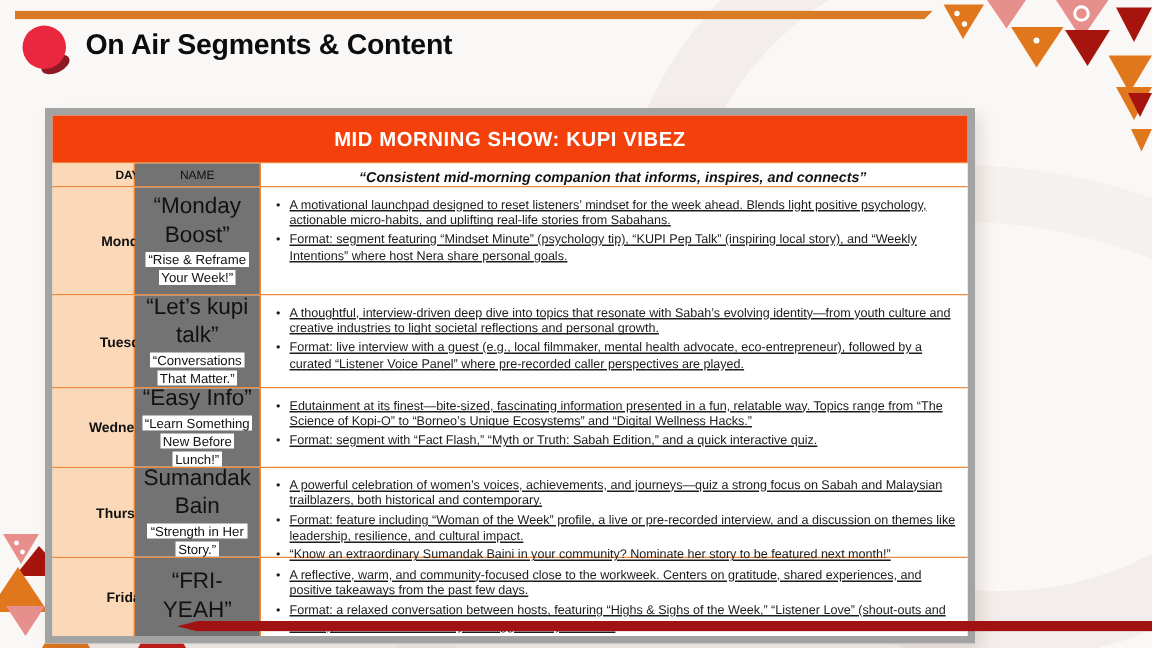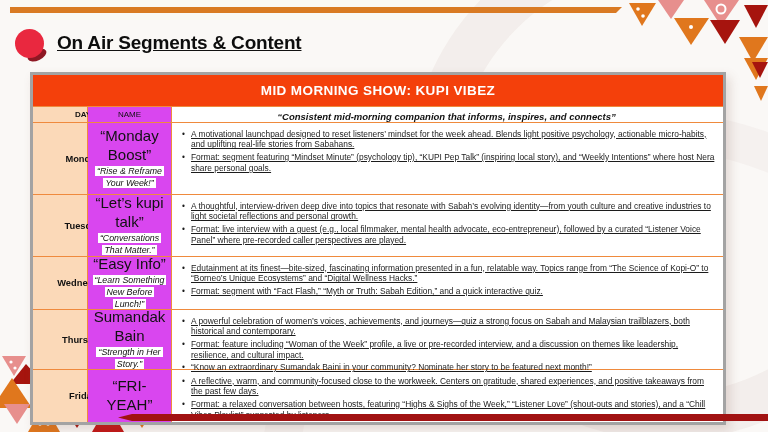--- a/index.html
+++ b/index.html
@@ -17,54 +17,54 @@
   .swirl.s2 { width:760px; height:760px; left:260px; top:110px; border:38px solid rgba(185,160,150,0.07); }
 
   
   .top-bar {
     position:absolute; left:10px; top:7px; width:612px; height:6px;
     background:#D97A24;
     clip-path: polygon(0 0, 100% 0, calc(100% - 6px) 100%, 0 100%);
   }
 
   
-  .slide-head { position:absolute; left:14px; top:28px; display:flex; align-items:center; gap:9px;text-decoration:underline; }
+  .slide-head { position:absolute; left:14px; top:16px; display:flex; align-items:center; gap:9px; }
   .logo { width:34px; height:34px; flex:0 0 auto; }
   .slide-title { font-size:19px; font-weight:bold; letter-spacing:-0.2px; color:#0d0d0d; padding-bottom:4px; }
 
   
   .ktable {
-    position:absolute; left:30px; top:72px; width:696px;
-    background:#fff; border:3px solid #a3a3a3;
+    position:absolute; left:30px; top:72px; width:620px;
+    background:#fff; border:5px solid #a3a3a3;
     box-shadow: 4px 5px 10px rgba(120,80,60,0.18);
   }
   .band {
     height:31px; background:#F4400B; color:#fff;
     display:flex; align-items:center; justify-content:center;
     font-weight:bold; font-size:13.5px; letter-spacing:0.4px;
   }
   .trow { display:flex; border-top:1px solid #EF8A3D; }
   .subhead { height:16px; }
   .cell { min-width:0;padding-left:46px; }
   .cell.day {
     width:55px; background:#FBD9B8; border-right:1px solid #EF8A3D;
     display:flex; align-items:center; justify-content:center;
     font-weight:bold; font-size:9.3px; text-align:center;
   }
   .cell.name {
-    width:84px; background:#d946ef; border-right:1px solid #EF8A3D;
+    width:84px; background:#737373; border-right:1px solid #EF8A3D;
     display:flex; flex-direction:column; align-items:center; justify-content:center;
     text-align:center; padding:2px 3px;
   }
   .cell.content { flex:1; background:#fff; display:flex; align-items:flex-start; padding:4px 8px 4px 6px; }
   .subhead .cell.day, .subhead .cell.name { font-size:8px; }
   .subhead .cell.content { justify-content:center; }
   .tagline { font-size:9.5px; font-weight:bold; font-style:italic; text-align:center; width:100%; }
   .nm { font-weight:normal; font-size:15px; line-height:1.25; }
-  .sub { font-style:italic; font-size:8.8px; line-height:1.35; margin-top:1px; }
+  .sub { font-size:8.8px; line-height:1.35; margin-top:1px; }
   .sub span { background:#fff; padding:0 2px; -webkit-box-decoration-break:clone; box-decoration-break:clone; }
   .cell.content ul { list-style:none; width:100%; font-size:8.4px; line-height:1.3; color:#1c1c1c;text-decoration:underline; }
   .cell.content li { position:relative; padding-left:13px; margin:1.5px 0; }
   .cell.content li::before { content:"\2022"; position:absolute; left:4px; top:0; }
   .r0 { height:72px; } .r1 { height:62px; } .r2 { height:53px; } .r3 { height:60px; } .r4 { height:53px; }
 
   
   .bottom-bar {
     position:absolute; left:118px; top:414px; width:650px; height:7px;
     background:#A11212;

